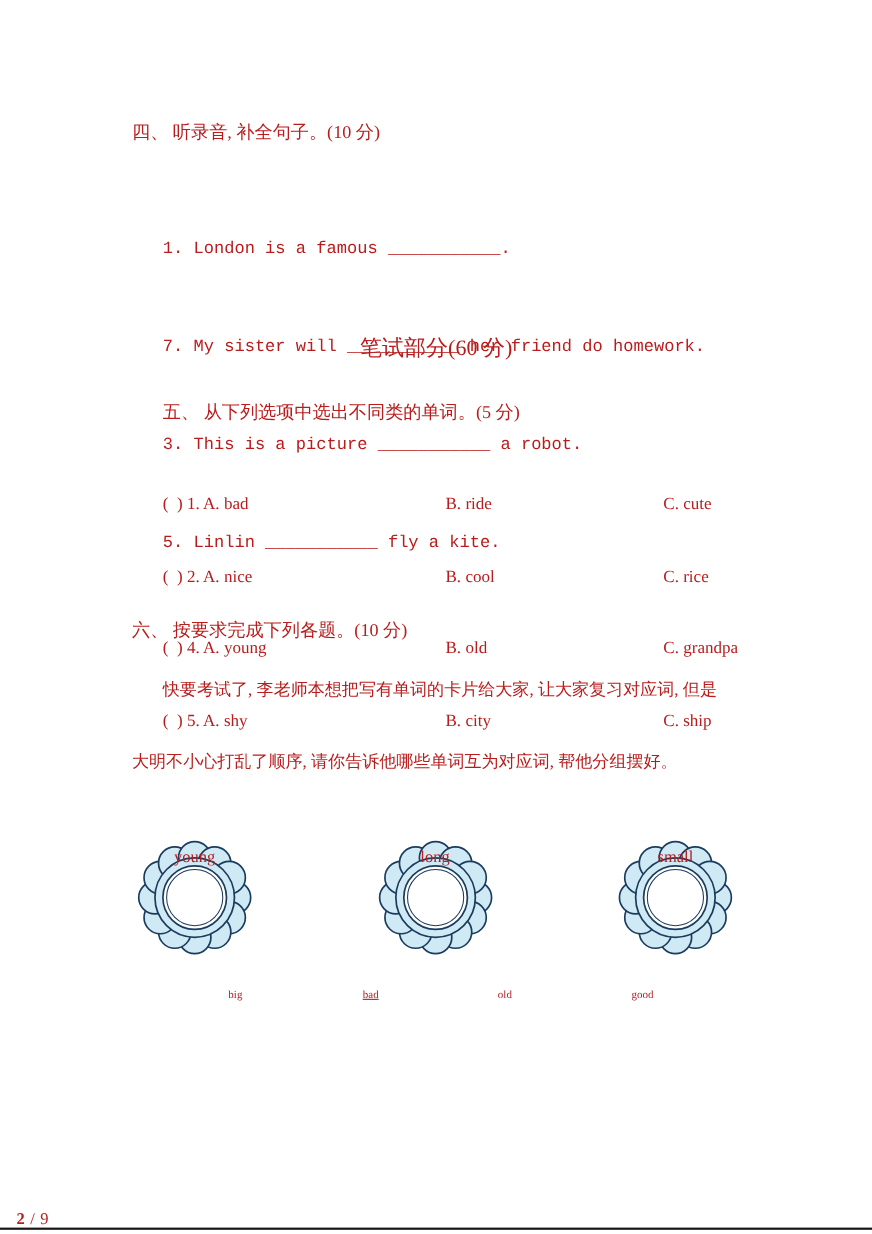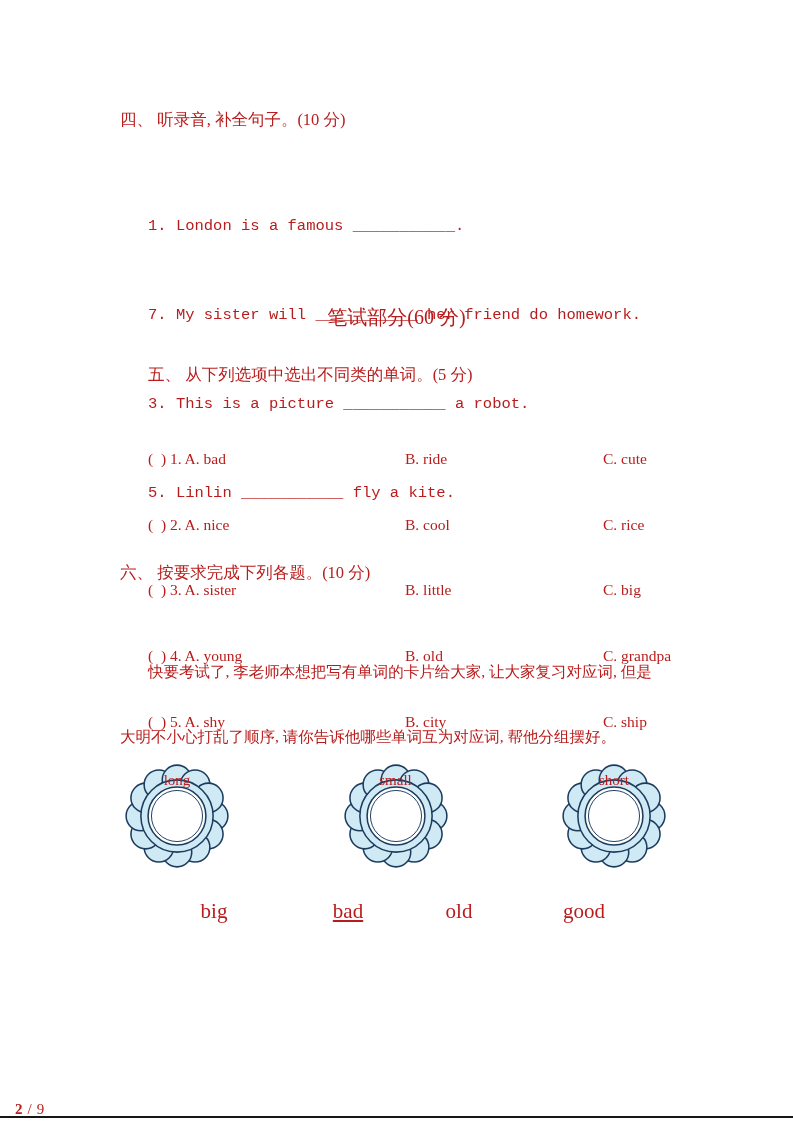--- a/index.html
+++ b/index.html
@@ -22,21 +22,21 @@
     text-align: center;
     font-size: 20px;
     line-height: 24px;
   }
   .opts { font-size: 15.5px; }
   .opt-row { position: relative; height: 29.7px; width: 620px; }
   .opt-a, .opt-b, .opt-c { position: absolute; top: 2px; white-space: pre-wrap; }
   .opt-a { left: 0; text-align: center; }
   .opt-b { left: 257px; }
   .opt-c { left: 455px; }
-  .para { font-size: 15.5px; line-height: 20px; margin-top: 44px; }
+  .para { font-size: 15.5px; line-height: 20px; }
   .flower-row {
     display: flex;
     justify-content: space-between;
     width: 543px;
     height: 110px;
   }
   .flower { position: relative; width: 106px; height: 106px; }
   .flower-svg {
     display: block;
     fill: var(--flower-petal, #cfe9f5);
@@ -44,25 +44,25 @@
   }
   .flower-label {
     position: absolute; left: 0; top: 0; width: 100%; height: 100%;
     display: flex; align-items: center; justify-content: center;
     font-size: 15px;
   }
   .scatter-row { left: 0; top: 899px; width: 793px; height: 22px; }
   .scatter-word {
     position: absolute; top: 0;
     transform: translateX(-50%);
-    font-size: 21px;
+    font-size: 10px;
     text-align: right;
   }
   .sw-0 { left: 214px; }
-  .sw-1 { left: 348px; text-decoration: underline; }
+  .sw-1 { left: 337px; text-decoration: underline; }
   .sw-2 { left: 459px; }
   .sw-3 { left: 584px; }
   .footer {
     left: 0; top: 1084px; width: 100%;
     text-align: left;
     font-size: 15px;
   }
   .footer .cur { font-weight: bold; }
   .footer .sep { margin: 0 5px; }
   .page-edge { left: 0; top: 1116px; width: 100%; height: 2px; background: #161616; }
@@ -112,25 +112,20 @@
       <span class="opt-a">(  ) 1. A. bad</span>
       <span class="opt-b">B. ride</span>
       <span class="opt-c">C. cute</span>
     </div>
     <div class="opt-row">
       <span class="opt-a">(  ) 2. A. nice</span>
       <span class="opt-b">B. cool</span>
       <span class="opt-c">C. rice</span>
     </div>
     <div class="opt-row">
-      <span class="opt-a">(  ) 3. A. sister</span>
-      <span class="opt-b">B. little</span>
-      <span class="opt-c">C. big</span>
-    </div>
-    <div class="opt-row">
       <span class="opt-a">(  ) 4. A. young</span>
       <span class="opt-b">B. old</span>
       <span class="opt-c">C. grandpa</span>
     </div>
     <div class="opt-row">
       <span class="opt-a">(  ) 5. A. shy</span>
       <span class="opt-b">B. city</span>
       <span class="opt-c">C. ship</span>
     </div>
   </div>
@@ -138,33 +133,33 @@
   <div class="abs sec-heading" style="left:120px; top:563px;">六、 按要求完成下列各题。(10 分)</div>
 
   <div class="abs para" style="left:148px; top:618px;">快要考试了, 李老师本想把写有单词的卡片给大家, 让大家复习对应词, 但是</div>
   <div class="abs para" style="left:120px; top:683px;">大明不小心打乱了顺序, 请你告诉他哪些单词互为对应词, 帮他分组摆好。</div>
 
   <div class="abs flower-row" style="left:124px; top:727px;">
     <div class="flower">
       <svg class="flower-svg" viewBox="-55 -55 110 110" width="106" height="106">
           <use href="#flower-shape"></use>
         </svg>
+      <span class="flower-label">young</span>
+    </div>
+    <div class="flower">
+      <svg class="flower-svg" viewBox="-55 -55 110 110" width="106" height="106">
+          <use href="#flower-shape"></use>
+        </svg>
       <span class="flower-label">long</span>
     </div>
     <div class="flower">
       <svg class="flower-svg" viewBox="-55 -55 110 110" width="106" height="106">
           <use href="#flower-shape"></use>
         </svg>
       <span class="flower-label">small</span>
-    </div>
-    <div class="flower">
-      <svg class="flower-svg" viewBox="-55 -55 110 110" width="106" height="106">
-          <use href="#flower-shape"></use>
-        </svg>
-      <span class="flower-label">short</span>
     </div>
   </div>
 
   <div class="abs scatter-row">
     <span class="scatter-word sw-0">big</span>
     <span class="scatter-word sw-1">bad</span>
     <span class="scatter-word sw-2">old</span>
     <span class="scatter-word sw-3">good</span>
   </div>
 

